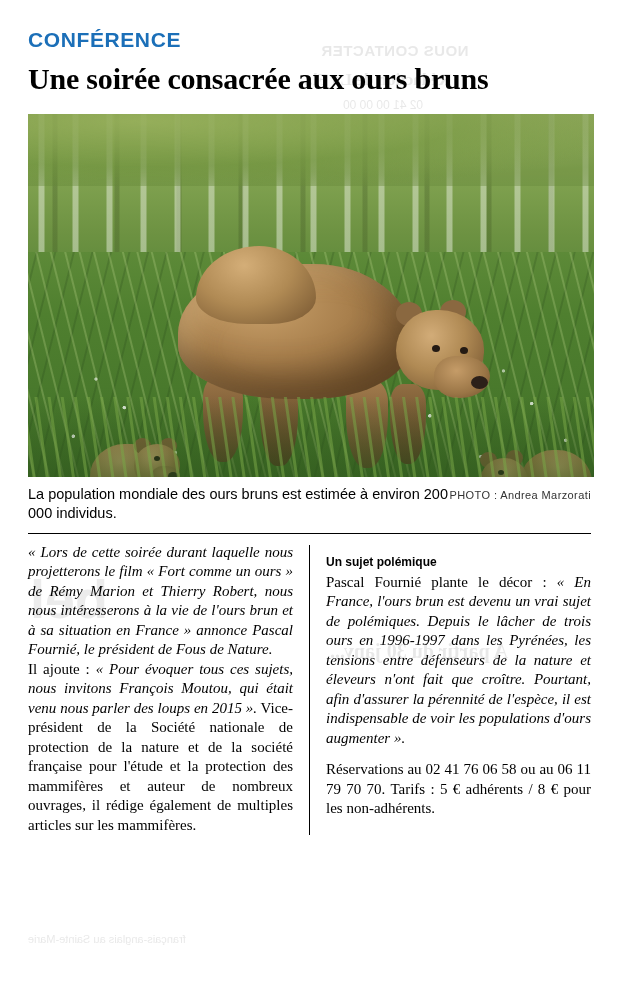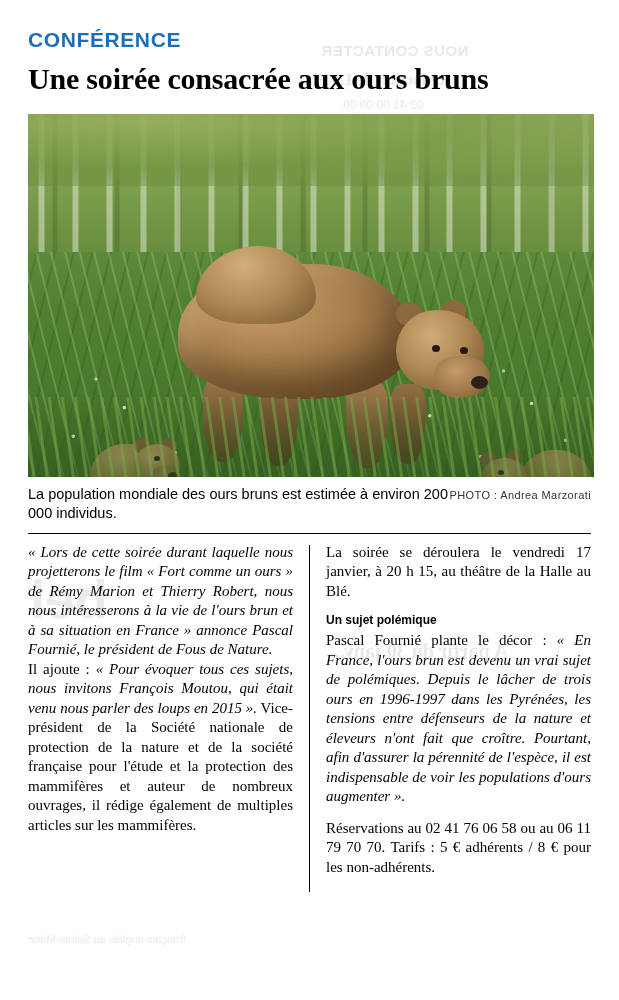--- a/index.html
+++ b/index.html
@@ -333,20 +333,19 @@
   <div class="cols">
 
     <div class="col">
       <p class="body-text italic">« Lors de cette soirée durant laquelle nous projetterons le film « Fort comme un ours » de Rémy Marion et Thierry Robert, nous nous intéresserons à la vie de l'ours brun et à sa situation en France » annonce Pascal Fournié, le président de Fous de Nature.</p>
       <p class="body-text mixed"><span>Il ajoute : </span><span class="italic" style="font-style:italic">« Pour évoquer tous ces sujets, nous invitons François Moutou, qui était venu nous parler des loups en 2015 ».</span><span> Vice-président de la Société nationale de protection de la nature et de la société française pour l'étude et la protection des mammifères et auteur de nombreux ouvrages, il rédige également de multiples articles sur les mammifères.</span></p>
     </div>
 
     <div class="col-divider"></div>
 
     <div class="col">
-      <p class="body-text">La soirée se déroulera le vendredi 17 janvier, à 20 h 15, au théâtre de la Halle au Blé.</p>
       <h2 class="subhead">Un sujet polémique</h2>
       <p class="body-text mixed"><span>Pascal Fournié plante le décor : </span><span style="font-style:italic">« En France, l'ours brun est devenu un vrai sujet de polémiques. Depuis le lâcher de trois ours en 1996-1997 dans les Pyrénées, les tensions entre défenseurs de la nature et éleveurs n'ont fait que croître. Pourtant, afin d'assurer la pérennité de l'espèce, il est indispensable de voir les populations d'ours augmenter ».</span></p>
       <p class="info">Réservations au 02 41 76 06 58 ou au 06 11 79 70 70. Tarifs : 5 € adhérents / 8 € pour les non-adhérents.</p>
     </div>
 
   </div>
 </div>
 
 </body></html>

